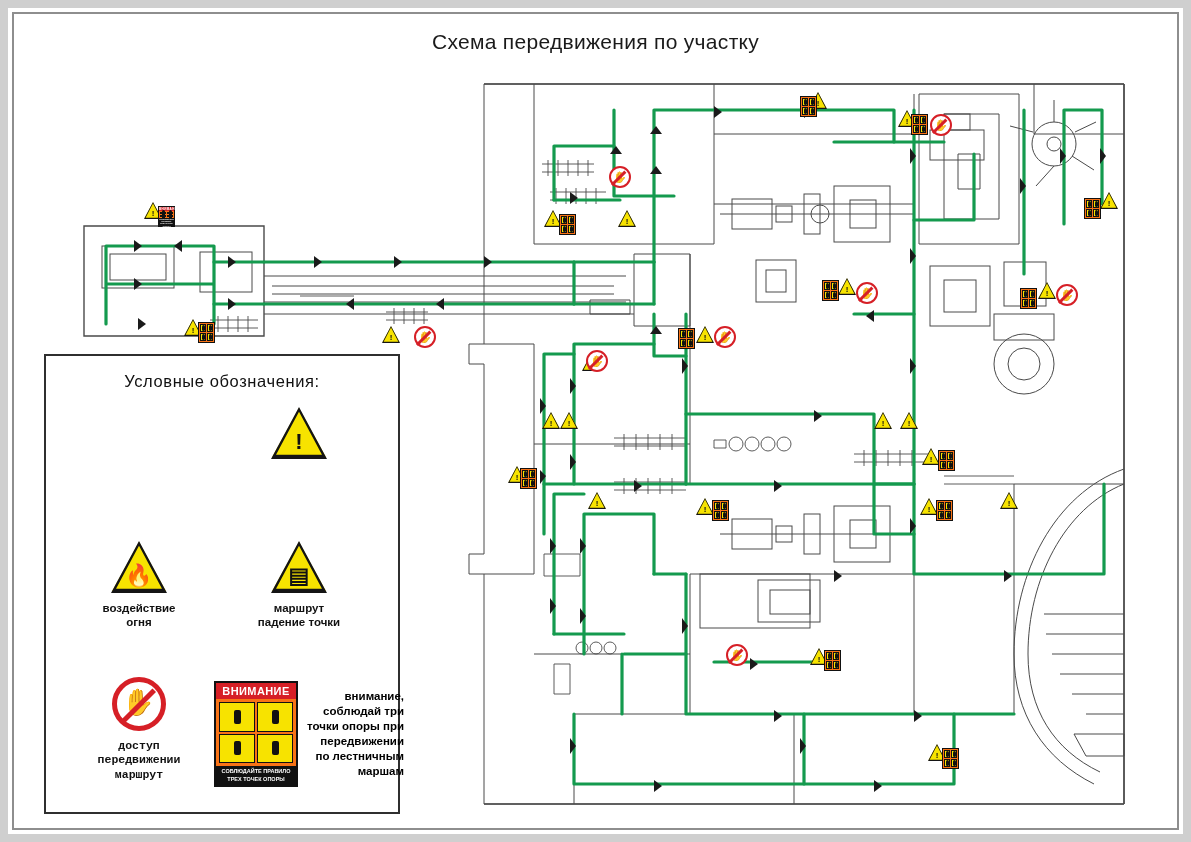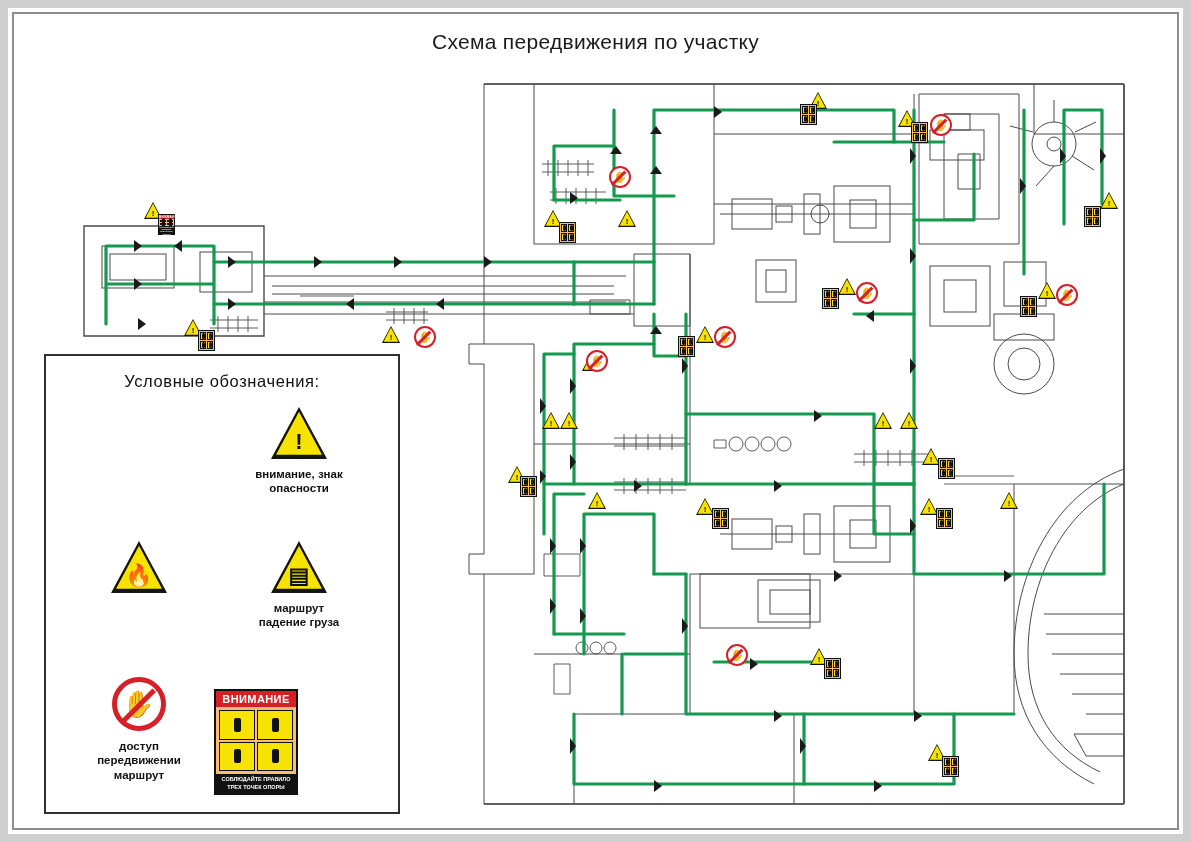--- a/index.html
+++ b/index.html
@@ -139,22 +139,22 @@
     width: 104%; height: 5px; background: #d61f26;
     transform: rotate(-45deg);
     transform-origin: center;
   }
   .round-sign.small { width: 22px; height: 22px; border-width: 2.5px; }
   .round-sign.small .hand { font-size: 11px; }
   .round-sign.small .slash { height: 2.5px; }
 
   
   .poster {
-    width: 84px; height: 106px; margin: 16px auto;
-    border: 2px solid #111; background: #fdba74;
+    width: 84px; height: 106px; margin: 8px auto;
+    border: 2px solid #111; background: #f97316;
     box-sizing: border-box;
     display: flex; flex-direction: column;
   }
   .poster .p-top {
     background: #d61f26; color: #fff;
     font-size: 11px; font-weight: bold; text-align: center;
     letter-spacing: .4px; padding: 2px 0;
   }
   .poster .p-mid {
     flex: 1; display: grid;
@@ -874,47 +874,47 @@
 
       <div class="legend-grid">
 
 
         <div class="lg-cell" style="left:178px;top:6px;width:150px;">
           <div class="tri-sign">
               <div class="bg"></div>
               <div class="bd"></div>
               <div class="glyph">!</div>
             </div>
-          <div class="lg-cap">
-            <span>внимание, знак</span><br>
-            <span>опасности</span>
-          </div>
         </div>
 
         <div class="lg-cell" style="left:18px;top:140px;width:150px;">
           <div class="tri-sign">
               <div class="bg"></div>
               <div class="bd"></div>
               <div class="glyph">🔥</div>
             </div>
+          <div class="lg-cap">
+            <span>воздействие</span><br>
+            <span>огня</span>
+          </div>
         </div>
 
         <div class="lg-cell" style="left:178px;top:140px;width:150px;">
           <div class="tri-sign">
               <div class="bg"></div>
               <div class="bd"></div>
               <div class="glyph">▤</div>
             </div>
           <div class="lg-cap">
             <span>маршрут</span><br>
-            <span>падение груза</span>
-          </div>
-        </div>
-
-        <div class="lg-cell" style="left:18px;top:276px;width:150px;">
+            <span>падение точки</span>
+          </div>
+        </div>
+
+        <div class="lg-cell" style="left:18px;top:276px;width:150px;font-family:Liberation Mono, monospace;">
           <div class="round-sign">
               <span class="hand">✋</span>
               <span class="slash"></span>
             </div>
           <div class="lg-cap">
             <span>доступ</span><br>
             <span>передвижении</span><br>
             <span>маршрут</span>
           </div>
         </div>
@@ -926,19 +926,27 @@
               <div class="p-cell"></div>
               <div class="p-cell"></div>
               <div class="p-cell"></div>
               <div class="p-cell"></div>
             </div>
             <div class="p-bot">
               <span>СОБЛЮДАЙТЕ ПРАВИЛО</span><br>
               <span>ТРЕХ ТОЧЕК ОПОРЫ</span>
             </div>
           </div>
+          <div style="text-align:right;font-size:11.5px;line-height:1.3;font-weight:bold;width:100px;padding-top:16px;">
+            <span>внимание,</span><br>
+            <span>соблюдай три</span><br>
+            <span>точки опоры при</span><br>
+            <span>передвижении</span><br>
+            <span>по лестничным</span><br>
+            <span>маршам</span>
+          </div>
         </div>
 
       </div>
     </div>
 
   </div>
 </div>
 
 </body></html>

